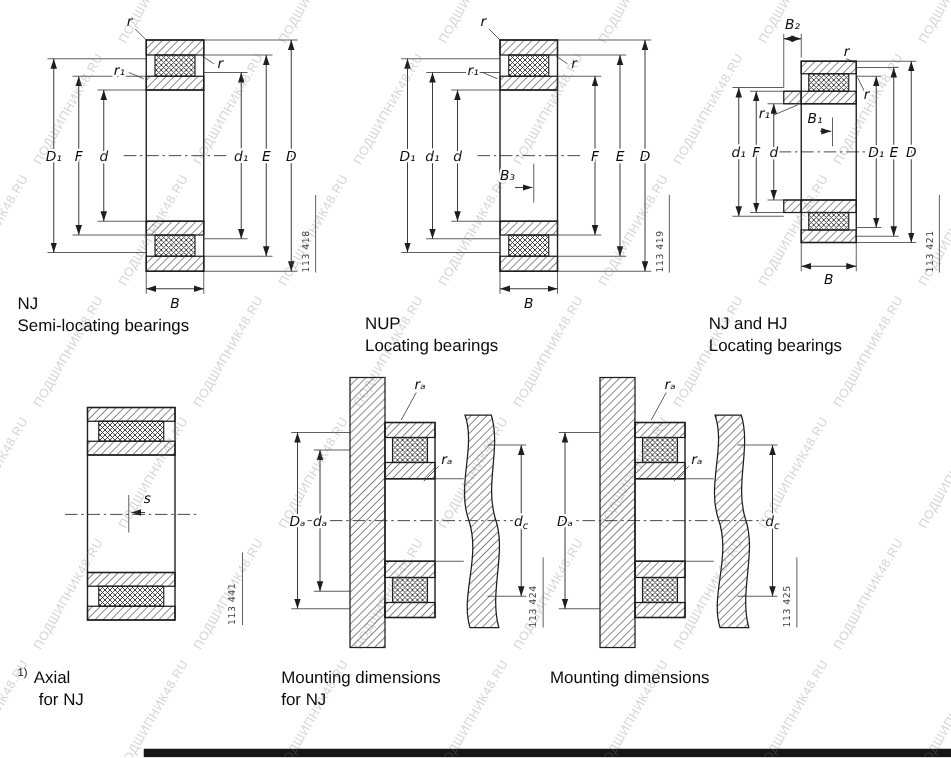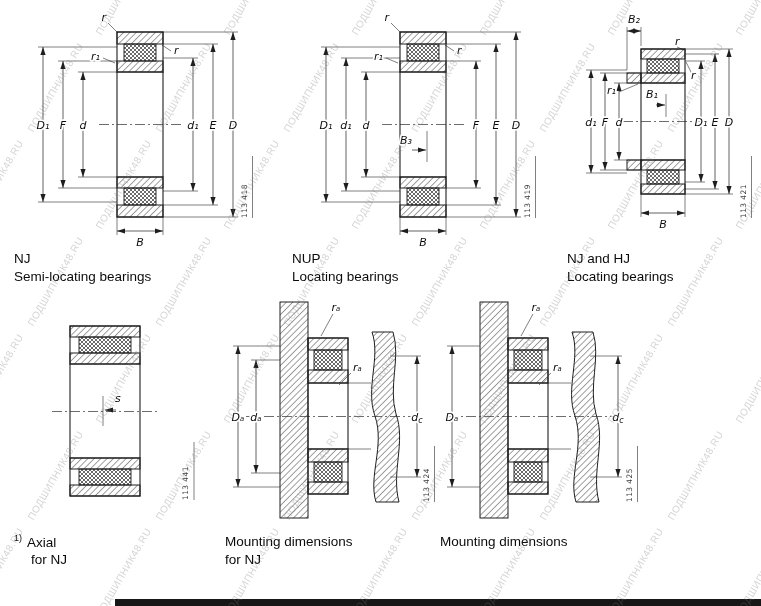--- a/index.html
+++ b/index.html
@@ -326,21 +326,21 @@
     <g>
       <text class="hl" x="98" y="15" text-anchor="middle">rₐ</text>
       <text class="hl" x="115" y="75" text-anchor="start">rₐ</text>
       <text class="hl" x="14" y="124.5" text-anchor="middle">Dₐ</text>
       <text class="hl" x="180" y="124.5" text-anchor="middle"><tspan>d</tspan><tspan class="sub" dy="2.5">c</tspan></text>
     </g>
     <text class="fignum" transform="translate(194,206) rotate(-90)">113 425</text>
     <line class="tn" x1="199.5" y1="150" x2="199.5" y2="206"></line>
   </svg>
 
-  <div class="caption" style="left:14px;top:250px">
+  <div class="caption" style="left:14px;top:234px">
     <div>NJ</div>
     <div>Semi-locating bearings</div>
   </div>
   <div class="caption" style="left:292px;top:250px">
     <div>NUP</div>
     <div>Locating bearings</div>
   </div>
   <div class="caption" style="left:567px;top:250px">
     <div>NJ and HJ</div>
     <div>Locating bearings</div>

